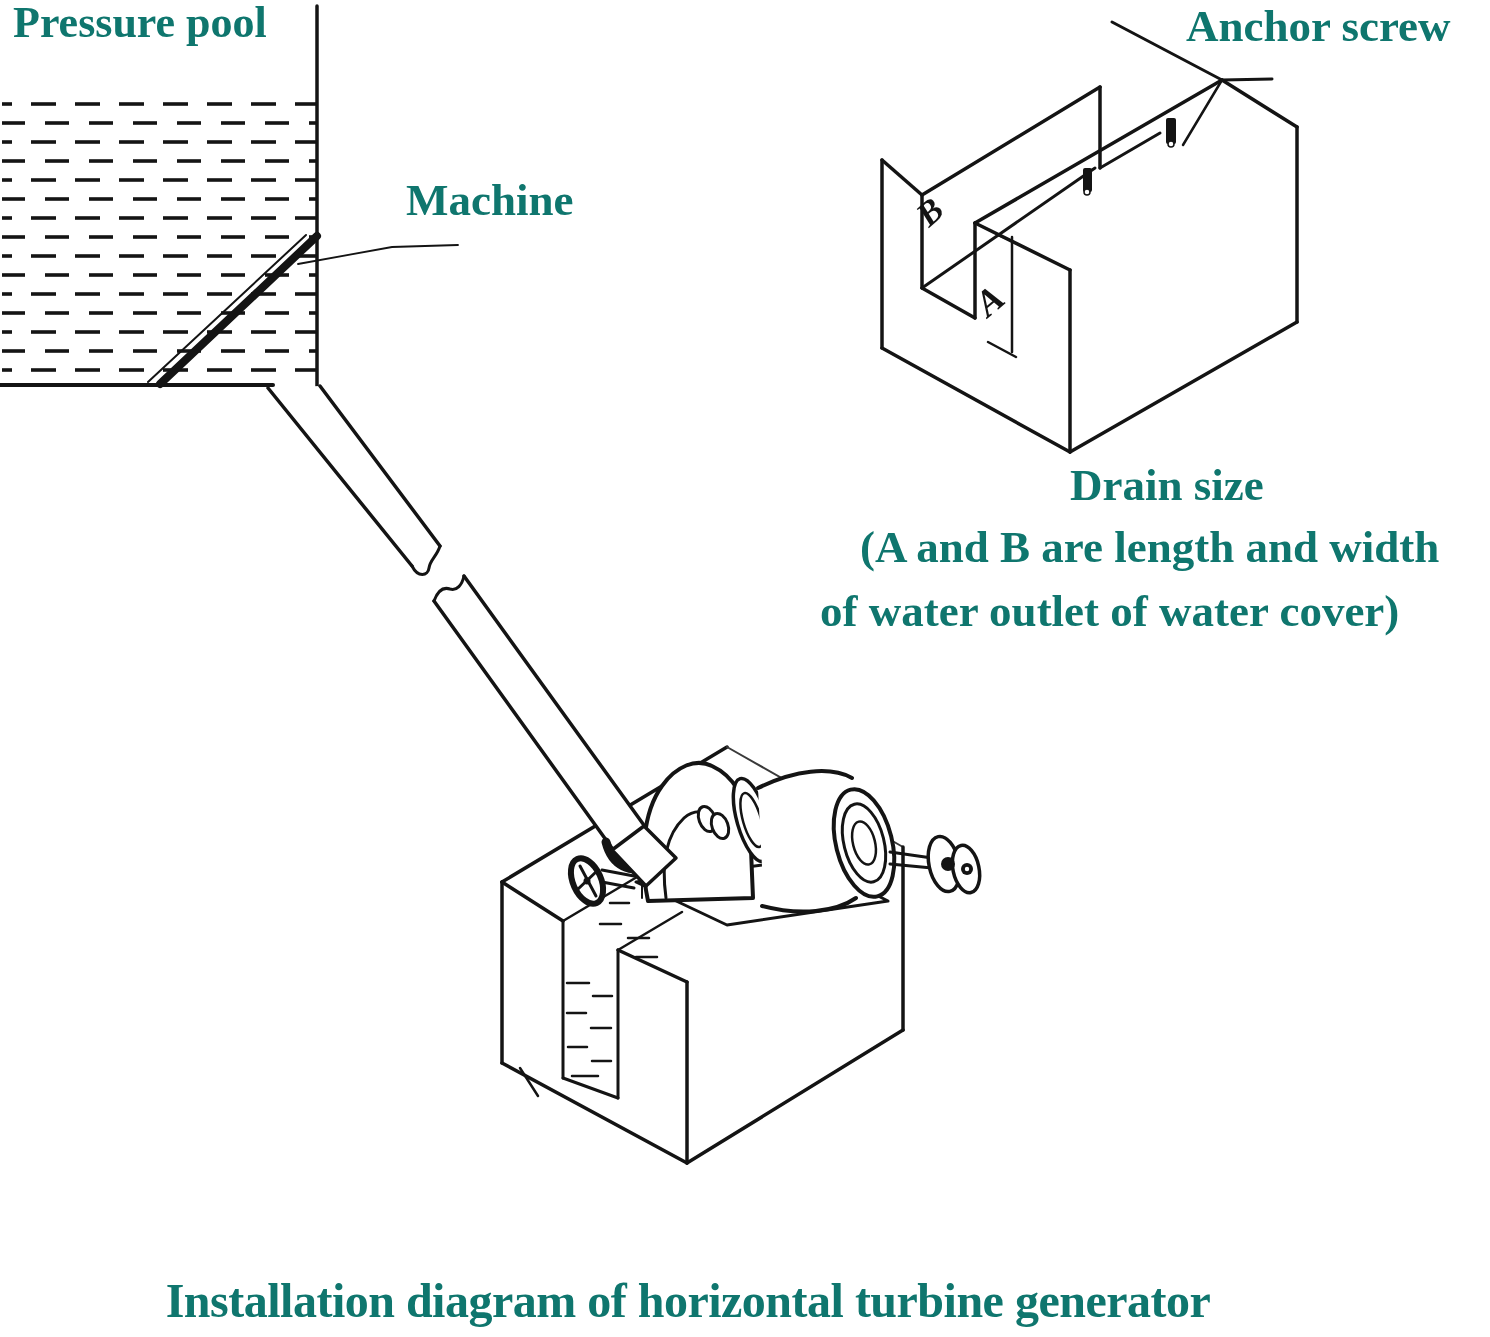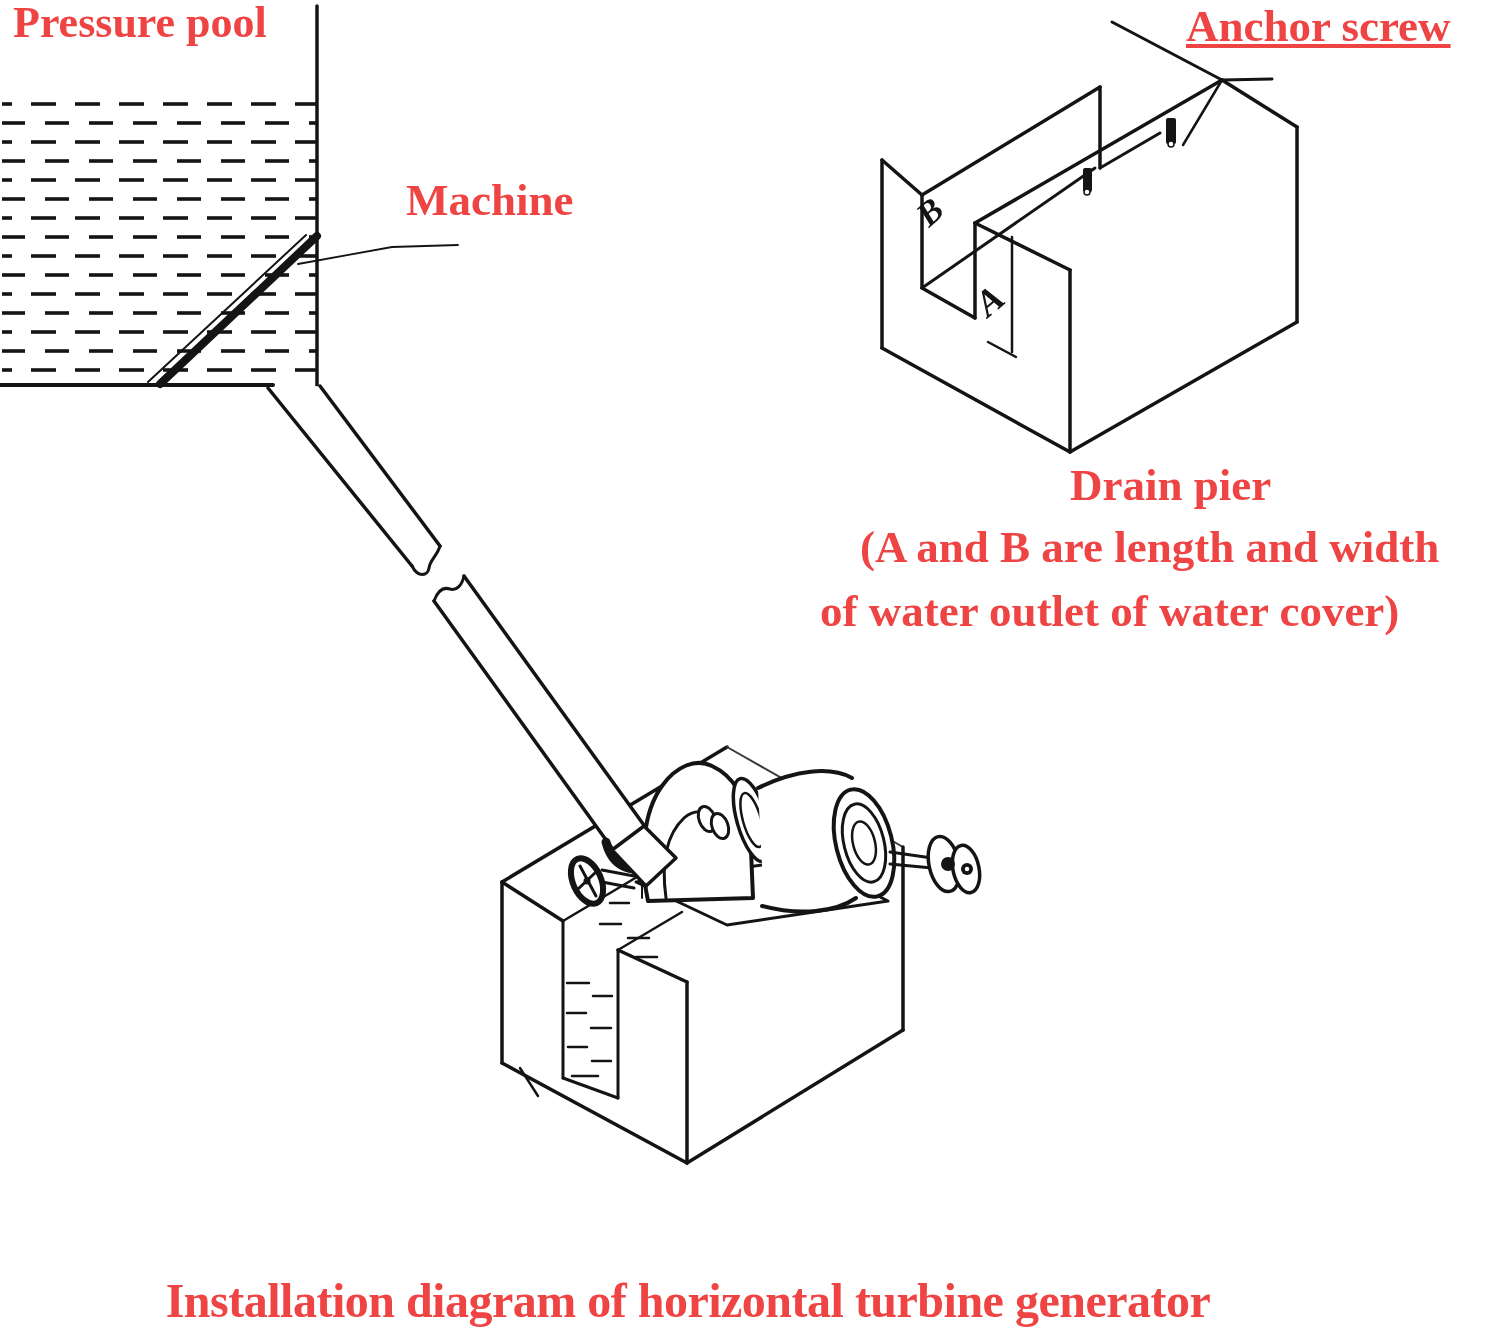--- a/index.html
+++ b/index.html
@@ -7,31 +7,31 @@
     width:1490px;height:1337px;
     background:#ffffff;
     font-family:"Liberation Serif","DejaVu Serif",serif;
     position:relative;
     overflow:hidden;
   }
   .stage{position:absolute;left:0;top:0;width:1490px;height:1337px;}
   svg.diagram{position:absolute;left:0;top:0;}
   .lbl{
     position:absolute;
-    color:#ef4444;
+    color:#0f766e;
     font-weight:700;
     font-size:45px;
     line-height:1.05;
     white-space:nowrap;
     letter-spacing:0px;
   }
   .lbl-pool{left:13px;top:0px;font-size:44px;}
   .lbl-filter{left:406px;top:177px;}
   .lbl-tube{left:423px;top:452px;}
-  .lbl-anchor{left:1186px;top:3px;text-decoration:underline;}
+  .lbl-anchor{left:1186px;top:3px;}
   .lbl-drain{left:1070px;top:462px;}
   .lbl-note1{left:820px;top:524px;margin-left:40px;}
   .lbl-note2{left:820px;top:588px;}
   .lbl-pier{left:916px;top:785px;}
   .lbl-caption{
     left:0px;top:1276px;width:1376px;
     text-align:center;font-size:48px;letter-spacing:-0.5px;
   }
 </style>
 </head>
@@ -193,17 +193,17 @@
     </g>
 
     <text transform="translate(929 228) rotate(-42)" font-size="34" font-weight="700" font-style="italic" fill="#141414" stroke="none" font-family="Liberation Serif, DejaVu Serif, serif">B</text>
     <text transform="translate(988 318) rotate(-40)" font-size="37" font-weight="700" font-style="italic" fill="#141414" stroke="none" font-family="Liberation Serif, DejaVu Serif, serif">A</text>
   </g>
 </svg>
 
   <div class="lbl lbl-pool">Pressure pool</div>
   <div class="lbl lbl-filter">Machine</div>
   <div class="lbl lbl-anchor">Anchor screw</div>
-  <div class="lbl lbl-drain">Drain pier</div>
+  <div class="lbl lbl-drain">Drain size</div>
   <div class="lbl lbl-note1">(A and B are length and width</div>
   <div class="lbl lbl-note2">of water outlet of water cover)</div>
   <div class="lbl lbl-caption">Installation diagram of horizontal turbine generator</div>
 </div>
 
 </body></html>

